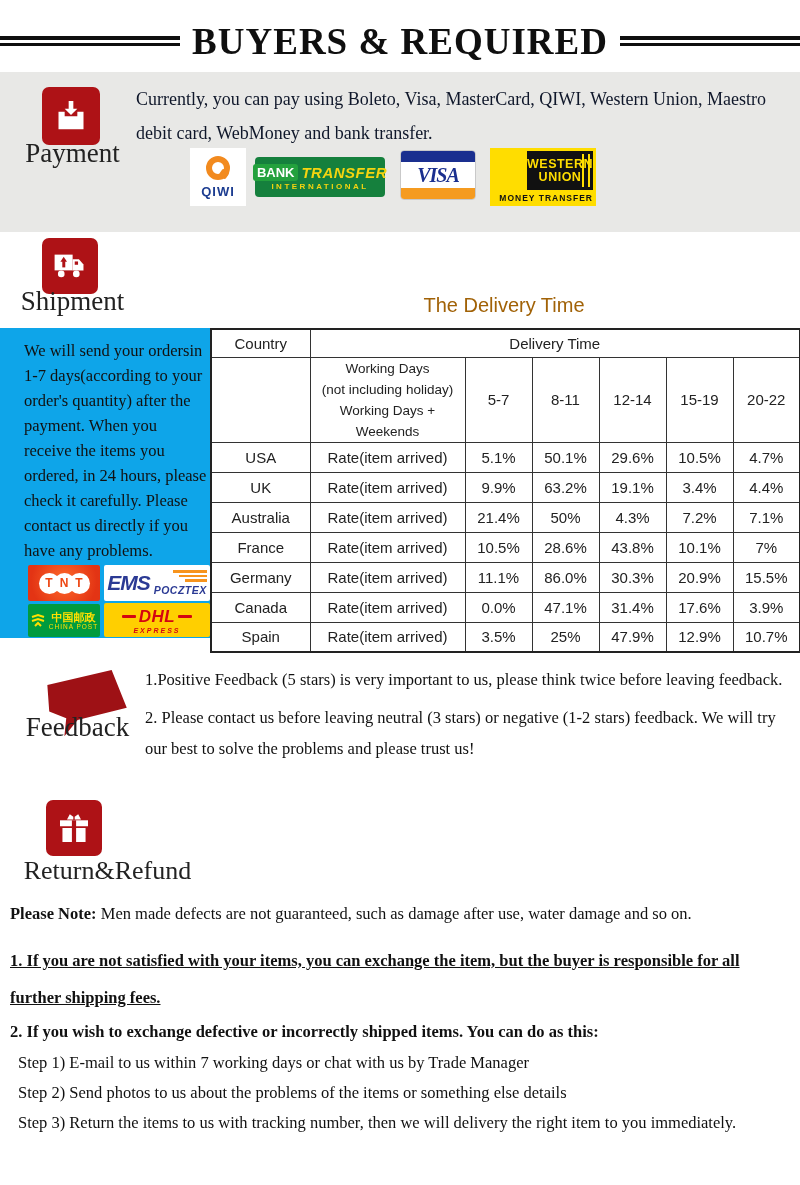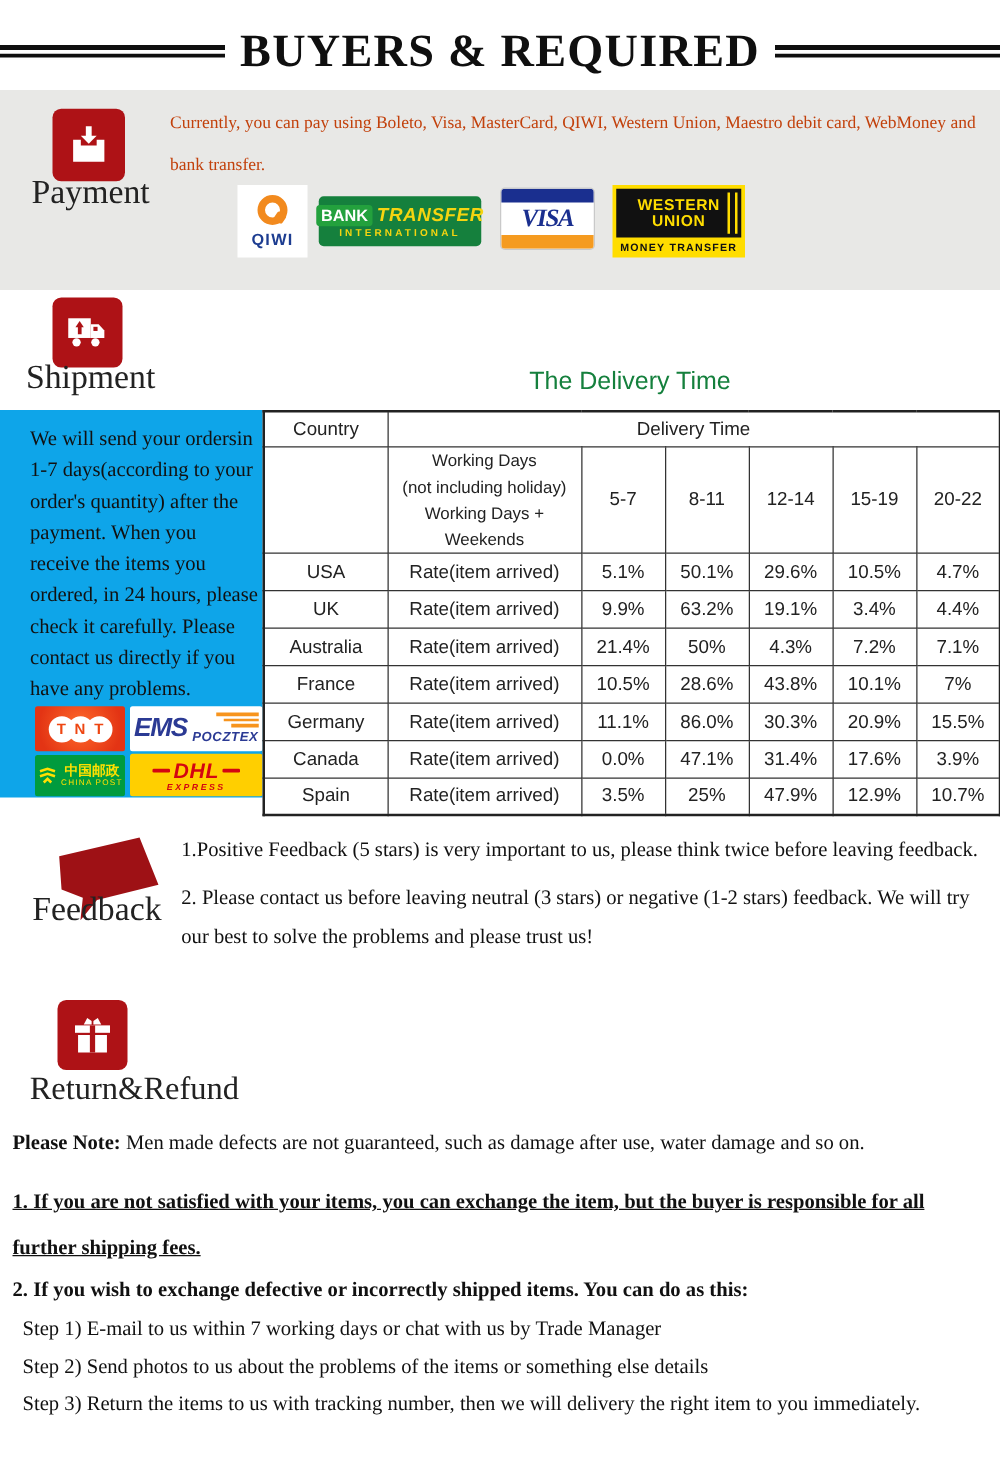--- a/index.html
+++ b/index.html
@@ -16,51 +16,51 @@
   .page-title { font-size:37px; font-weight:bold; letter-spacing:1px; margin:0 12px; white-space:nowrap; color:#0f0f0f; font-family:"Liberation Serif",serif; }
 
   
   .icon-box { position:absolute; border-radius:7px; background:#ae1216; display:flex; align-items:center; justify-content:center; }
   .section-label { position:absolute; font-size:27px; color:#222; text-align:center; font-family:"Liberation Serif",serif; }
 
   
   .payment-section { position:absolute; top:72px; left:0; width:800px; height:160px; background:#e8e8e6; }
   .payment-icon { top:15px; left:42px; width:58px; height:58px; }
   .payment-label { top:66px; left:0; width:145px; }
-  .payment-desc { position:absolute; top:10px; left:136px; width:655px; font-size:14px; line-height:34px; color:#c2410c;font-family:Liberation Serif, serif; }
+  .payment-desc { position:absolute; top:10px; left:136px; width:655px; font-size:18px; line-height:34px; color:#0f172a;font-family:Liberation Serif, serif; }
 
   .pay-logos { position:absolute; top:74px; left:190px; height:60px; }
   .logo { position:absolute; }
   .qiwi { top:2px; left:0; width:56px; height:58px; background:#fff; display:flex; flex-direction:column; align-items:center; justify-content:center; }
   .qiwi-ring { width:24px; height:24px; border:6px solid #f28a1e; border-radius:50%; position:relative; }
   .qiwi-ring::after { content:""; position:absolute; right:-4px; bottom:-4px; width:8px; height:8px; background:#f28a1e; border-radius:2px; transform:rotate(35deg); }
   .qiwi-text { font-family:"Liberation Sans",sans-serif; font-weight:bold; font-size:13px; letter-spacing:1px; color:#1d3d91; margin-top:4px; }
 
   .bank-transfer { top:11px; left:65px; width:130px; height:40px; background:#15803d; border-radius:4px; display:flex; flex-direction:column; align-items:center; justify-content:center; font-family:"Liberation Sans",sans-serif; }
   .bt-row { display:flex; align-items:center; gap:3px; }
   .bt-bank { background:#23a13d; color:#fff; font-weight:bold; font-size:13px; padding:1px 4px; border-radius:3px; }
   .bt-transfer { color:#f5d410; font-weight:bold; font-style:italic; font-size:15px; letter-spacing:0.5px; }
   .bt-sub { color:#f5d410; font-size:8px; font-weight:bold; letter-spacing:2.5px; margin-top:1px; }
 
   .visa { top:4px; left:210px; width:76px; height:50px; background:#fff; border-radius:4px; border:1px solid #c9c9c9; display:flex; flex-direction:column; overflow:hidden; }
   .visa-band { height:11px; width:100%; }
   .visa-band.top { background:#1a2f8f; }
   .visa-band.bottom { background:#f59b20; }
   .visa-text { flex:1; display:flex; align-items:center; justify-content:center; color:#1a2f8f; font-weight:bold; font-style:italic; font-size:20px; letter-spacing:-1px; font-family:"Liberation Serif",serif; }
 
-  .wu { top:2px; left:300px; width:106px; height:58px; background:#ffdd00; padding:3px; display:flex; flex-direction:column; font-family:"Liberation Sans",sans-serif; }
+  .wu { top:2px; left:300px; width:106px; height:58px; background:#ffdd00; padding:3px; display:flex; flex-direction:column; font-family:"Liberation Sans",sans-serif;align-items:flex-end; }
   .wu-main { background:#111; flex:1; display:flex; align-items:center; justify-content:center; position:relative; }
   .wu-lines { color:#ffdd00; font-weight:bold; font-size:12.5px; line-height:13px; letter-spacing:0.5px; text-align:center; }
   .wu-bars { position:absolute; right:3px; top:3px; bottom:3px; width:8px; border-left:2px solid #ffdd00; border-right:2px solid #ffdd00; }
   .wu-sub { text-align:center; color:#111; font-weight:bold; font-size:8.5px; letter-spacing:1px; padding-top:3px; }
 
   
   .shipment-icon { top:238px; left:42px; width:56px; height:56px; }
   .shipment-label { top:286px; left:0; width:145px; }
-  .delivery-title { position:absolute; top:294px; left:210px; width:588px; text-align:center; font-family:"Liberation Sans","DejaVu Sans",sans-serif; font-size:20px; color:#15803d; }
+  .delivery-title { position:absolute; top:294px; left:210px; width:588px; text-align:center; font-family:"Liberation Sans","DejaVu Sans",sans-serif; font-size:20px; color:#a16207; }
 
   .ship-panel { position:absolute; top:328px; left:0; width:211px; height:310px; background:#0ea5e9; }
   .ship-note { padding:10px 4px 0 24px; font-size:16.5px; line-height:25px; color:#111; }
   .carrier { position:absolute; border-radius:2px; overflow:hidden; font-family:"Liberation Sans",sans-serif; }
 
   .tnt { top:237px; left:28px; width:72px; height:36px; background:radial-gradient(circle at 50% 45%, #ff6a2a 0%, #e33414 80%); display:flex; align-items:center; justify-content:center; }
   .tnt-circle { width:21px; height:21px; background:#fff; border-radius:50%; display:flex; align-items:center; justify-content:center; color:#ee4612; font-weight:bold; font-size:12px; margin:0 -3px; }
 
   .ems { top:237px; left:104px; width:106px; height:36px; background:#fff; display:flex; align-items:center; justify-content:center; gap:4px; }
   .ems-main { color:#2b3a94; font-weight:bold; font-style:italic; font-size:21px; letter-spacing:-1px; }

